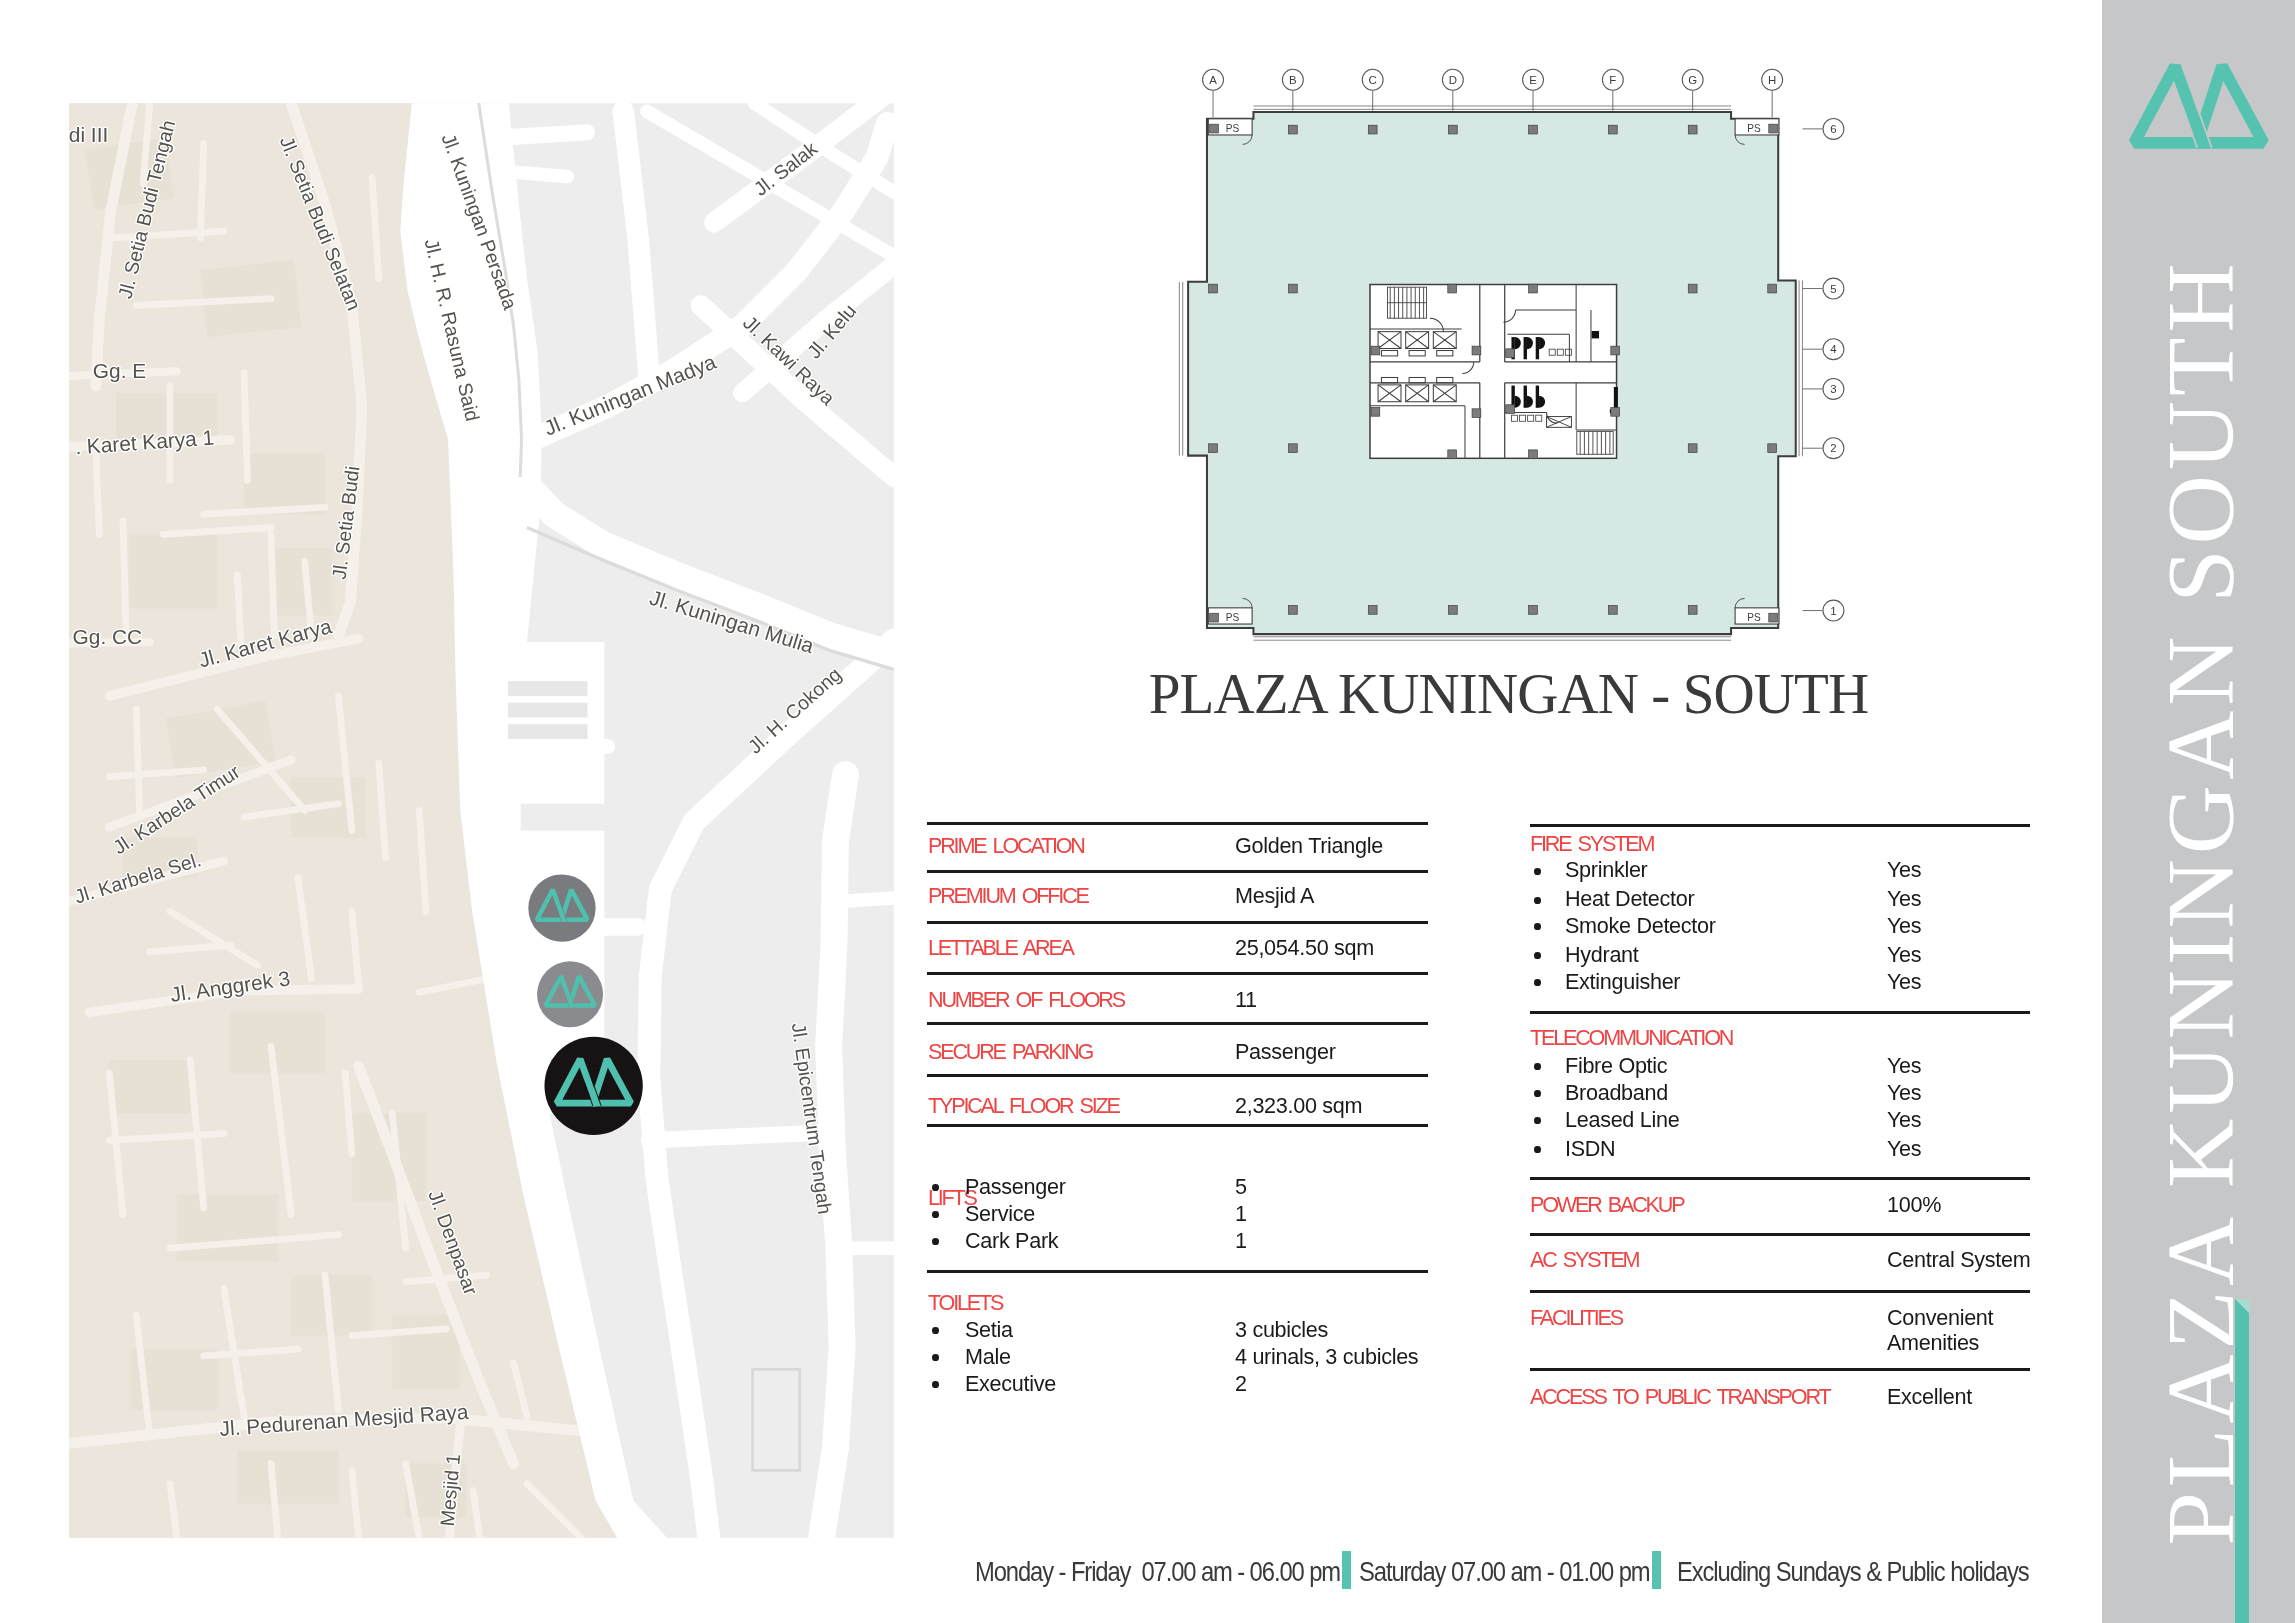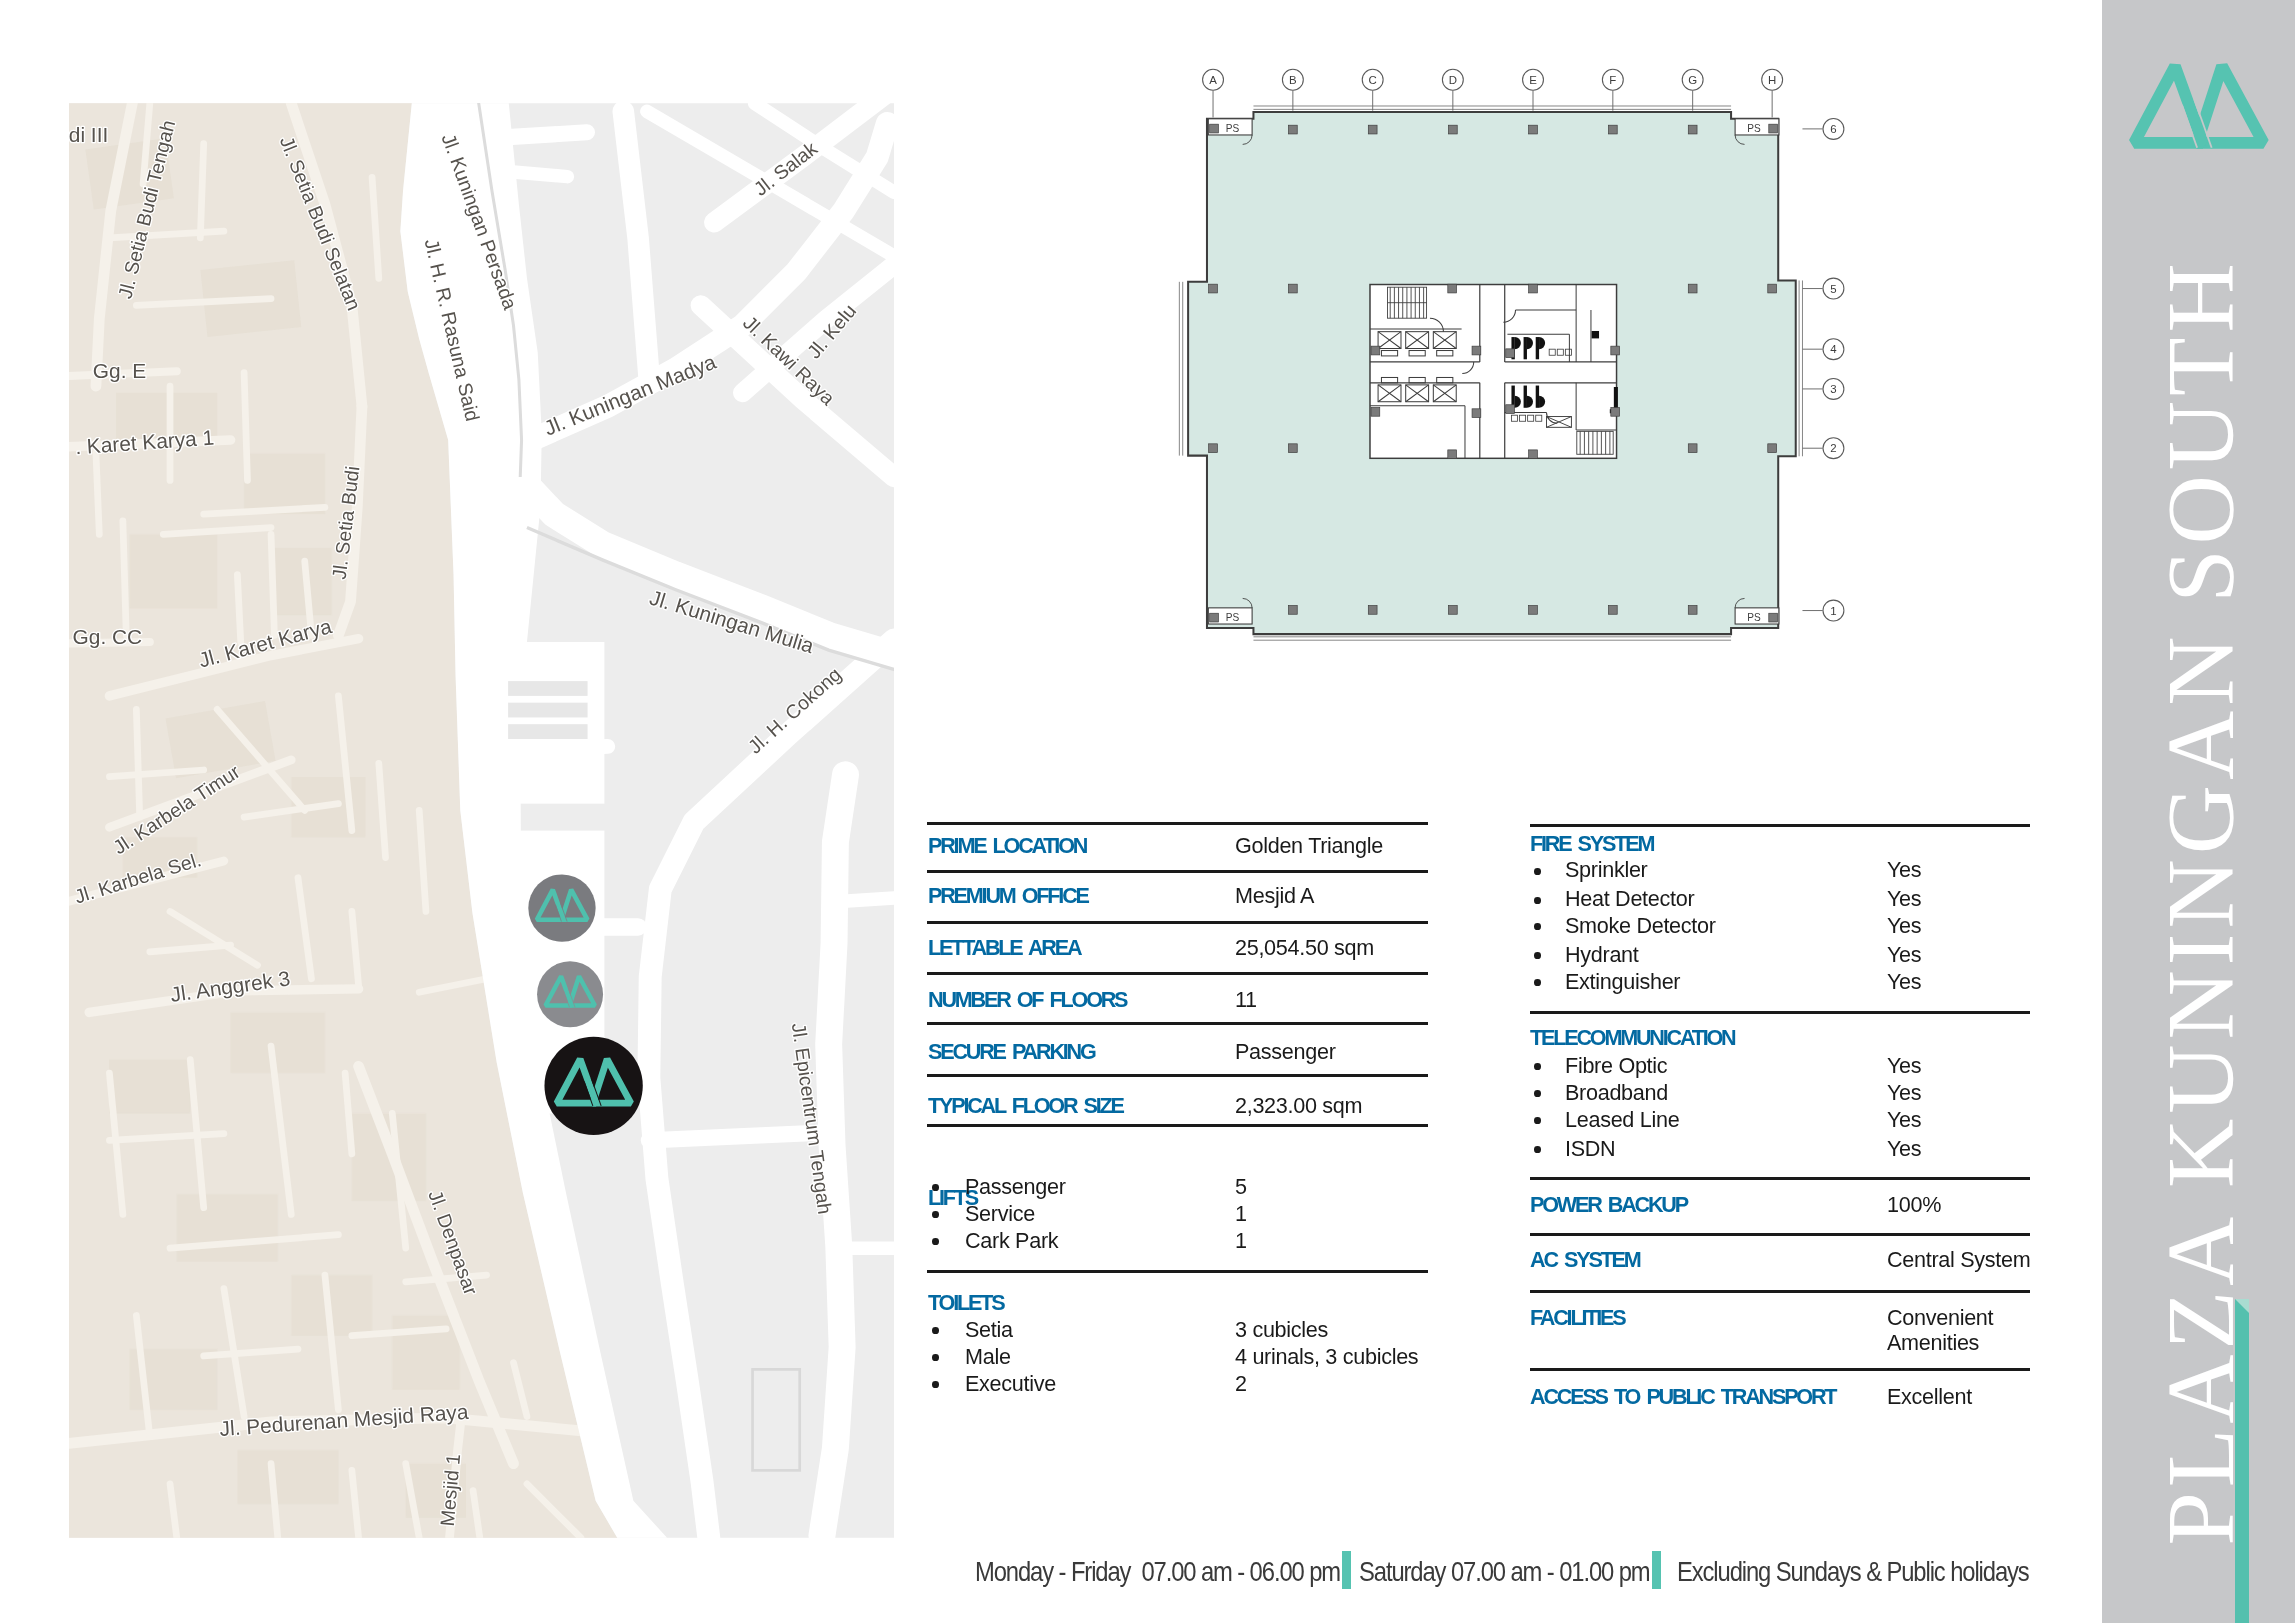--- a/index.html
+++ b/index.html
@@ -1,18 +1,18 @@
 <!DOCTYPE html>
 <html style="font-size:10.8px"><head>
 <meta charset="utf-8">
 <style>
 html,body{margin:0;padding:0;background:#fff}
 #page{position:relative;width:2295px;height:1623px;background:#ffffff;overflow:hidden;font-family:"Liberation Sans",sans-serif}
 .abs{position:absolute}
-.lbl{font-weight:bold;color:#0369a1;font-size:21.6px;letter-spacing:-2.2px;word-spacing:3.4px;white-space:nowrap}
+.lbl{font-weight:normal;color:#ef4444;font-size:21.6px;letter-spacing:-2.2px;word-spacing:3.4px;white-space:nowrap}
 .val{color:#1a1a1a;font-size:21.6px;letter-spacing:-0.3px;white-space:nowrap}
 .rule{position:absolute;background:#1a1a1a;height:2.7px}
 .bullet{position:absolute;width:6.7px;height:6.7px;border-radius:50%;background:#1a1a1a}
 .foot{font-size:28px;letter-spacing:-1.3px;color:#3a3a3a;white-space:nowrap;transform:scaleX(0.85);transform-origin:0 50%}
 </style>
 </head>
 <body>
 <div id="page">
 
 <div class="abs" id="mapbox" style="left:69px;top:103px;width:745px;height:1435px">
@@ -451,20 +451,21 @@
 <rect x="2035.5" y="604.5" width="13" height="13"></rect>
 <rect x="2185.5" y="606.5" width="13" height="13"></rect>
 <rect x="2235.5" y="600.5" width="13" height="13"></rect>
 <rect x="2391.5" y="604.5" width="13" height="13"></rect>
 <rect x="2149.5" y="667.5" width="13" height="13"></rect>
 <rect x="2269.5" y="667.5" width="13" height="13"></rect>
 </g>
 </svg>
 </div>
 
+<div class="abs" style="left:1084px;top:661px;width:849px;text-align:center;font-family:'Liberation Serif',serif;font-size:57px;letter-spacing:-0.9px;color:#3a3a3c;white-space:nowrap">PLAZA KUNINGAN - SOUTH</div>
 
 
 <div id="tleft">
 
 <div class="rule" style="left:927px;top:822px;width:501px"></div>
 <div class="rule" style="left:927px;top:870px;width:501px"></div>
 <div class="rule" style="left:927px;top:921px;width:501px"></div>
 <div class="rule" style="left:927px;top:972px;width:501px"></div>
 <div class="rule" style="left:927px;top:1022px;width:501px"></div>
 <div class="rule" style="left:927px;top:1074px;width:501px"></div>

